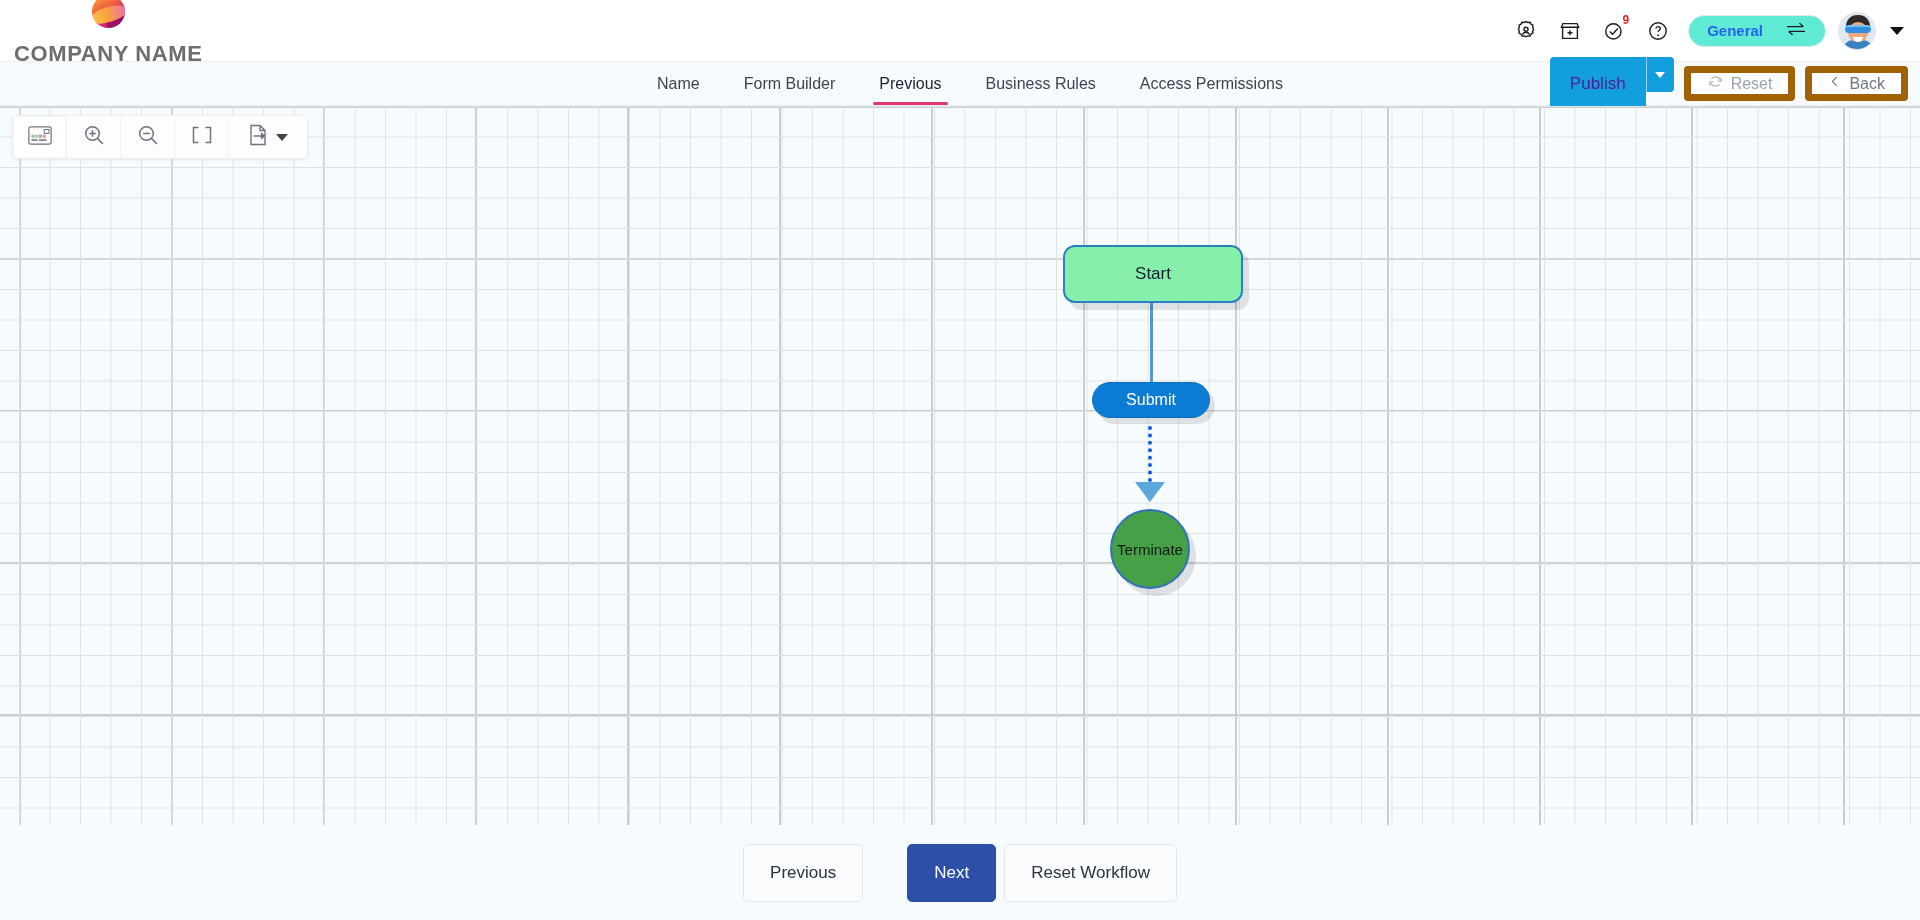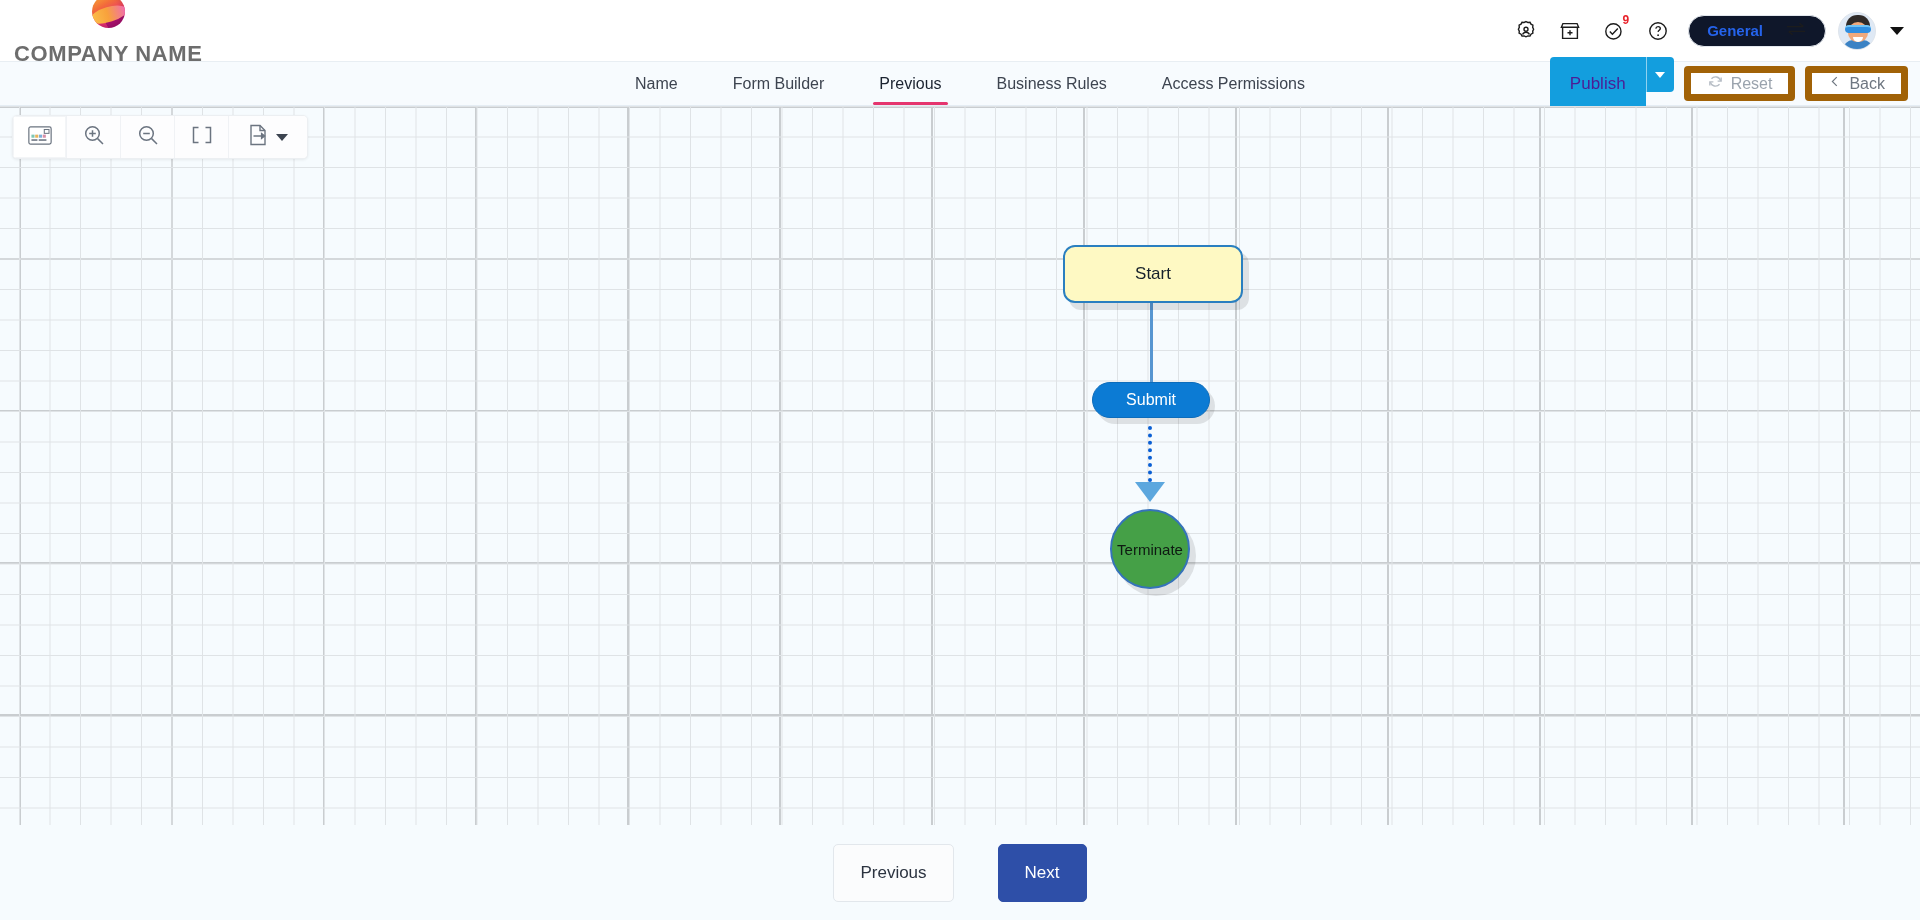--- a/index.html
+++ b/index.html
@@ -51,21 +51,21 @@
   .icon-btn svg { display: block; }
   .badge-9 {
     position: absolute; top: 5px; right: 7px;
     font-size: 12px; font-weight: bold; color: #e8222b;
     line-height: 1;
   }
   .general-pill {
     display: flex; align-items: center; gap: 22px;
     height: 32px; padding: 0 18px;
     border: 1px solid #e3e8ee; border-radius: 20px;
-    margin: 0 12px 0 8px; background: #0f172a; cursor: pointer;
+    margin: 0 12px 0 8px; background: #5eead4; cursor: pointer;
   }
   .general-pill .gtext {
     color: #2563eb; font-size: 15px; font-weight: bold;
   }
   .avatar {
     width: 38px; height: 38px; border-radius: 50%;
     border: 1px solid #dfe5ec; overflow: hidden;
     background: #dfe9f5; position: relative; cursor: pointer;
   }
   .av-hair { position:absolute; left:7px; top:2px; width:24px; height:15px;
@@ -86,21 +86,21 @@
 
   
   .tabbar {
     height: 44px; width: 100%;
     background: #f7fbfe;
     display: flex; align-items: stretch;
     position: relative;
     border-bottom: 1px solid #e5edf4;
   }
   .tabs {
-    display: flex; align-items: flex-end; gap: 11px;
+    display: flex; align-items: flex-end; gap: 0;
     margin: 0 auto; padding-left: 20px;
   }
   .tab {
     padding: 0 22px; display: flex; align-items: center;
     font-size: 16px; color: #3d4450; cursor: pointer; position: relative;
     height: 100%;
   }
   .tab.active { color: #1b2330; }
   .tab.active::after {
     content: ""; position: absolute; left: 16px; right: 16px; bottom: 0;
@@ -166,21 +166,21 @@
   .tb-export { width: 78px; gap: 6px; }
   .tb-caret {
     width: 0; height: 0; border-left: 6px solid transparent;
     border-right: 6px solid transparent; border-top: 7px solid #3c4450;
   }
 
   
   .node { position: absolute; z-index: 4; }
   .node-start {
     left: 1063px; top: 139px; width: 180px; height: 58px;
-    background: #fef9c3; border: 2px solid #2a7fc0; border-radius: 12px;
+    background: #86efac; border: 2px solid #2a7fc0; border-radius: 12px;
     display: flex; align-items: center; justify-content: center;
     font-size: 17px; color: #15202b;
     box-shadow: 6px 7px 0 rgba(0,0,0,.10);
     cursor: pointer;
   }
   .node-submit {
     left: 1092px; top: 276px; width: 118px; height: 36px;
     background: #0c7bd4; border: 1px solid #0c6cbb; border-radius: 20px;
     display: flex; align-items: center; justify-content: center;
     font-size: 16px; color: #ffffff;
@@ -407,13 +407,14 @@
   <div class="edge-arrow"></div>
 
   <div class="node node-start">Start</div>
   <div class="node node-submit">Submit</div>
   <div class="node node-terminate">Terminate</div>
 </div>
 
 <div class="footer">
   <div class="fbtn">Previous</div>
   <div class="fbtn primary">Next</div>
+  <div class="fbtn">Reset Workflow</div>
 </div>
 
 </body></html>

